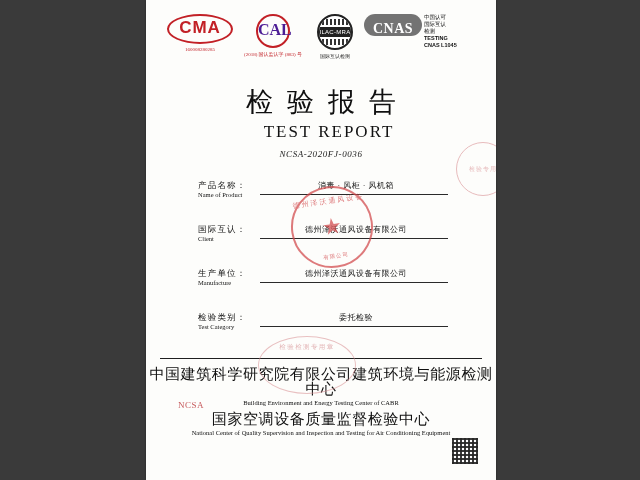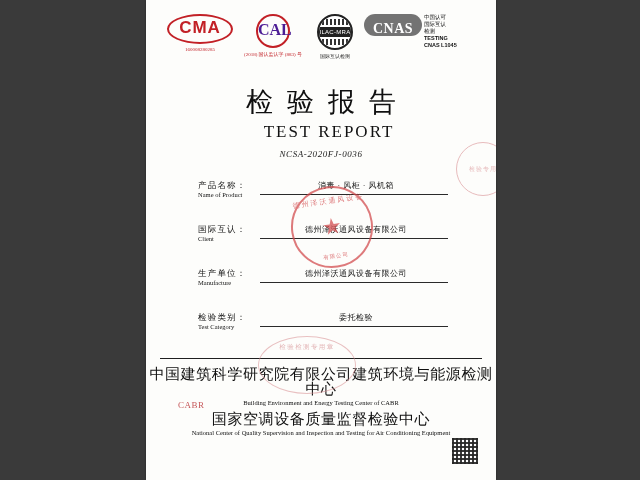--- a/index.html
+++ b/index.html
@@ -416,17 +416,17 @@
       <div class="star">★</div>
       <div class="arc bot">有限公司</div>
     </div>
 
     <div class="stamp-side">检验专用</div>
 
     <div class="stamp-footer">
       <span>检验检测专用章</span>
     </div>
 
-    <div class="ncsa-mark">CABR</div>
+    <div class="ncsa-mark">NCSA</div>
 
     <div class="qr"></div>
   </div>
 </div>
 
 </body></html>

